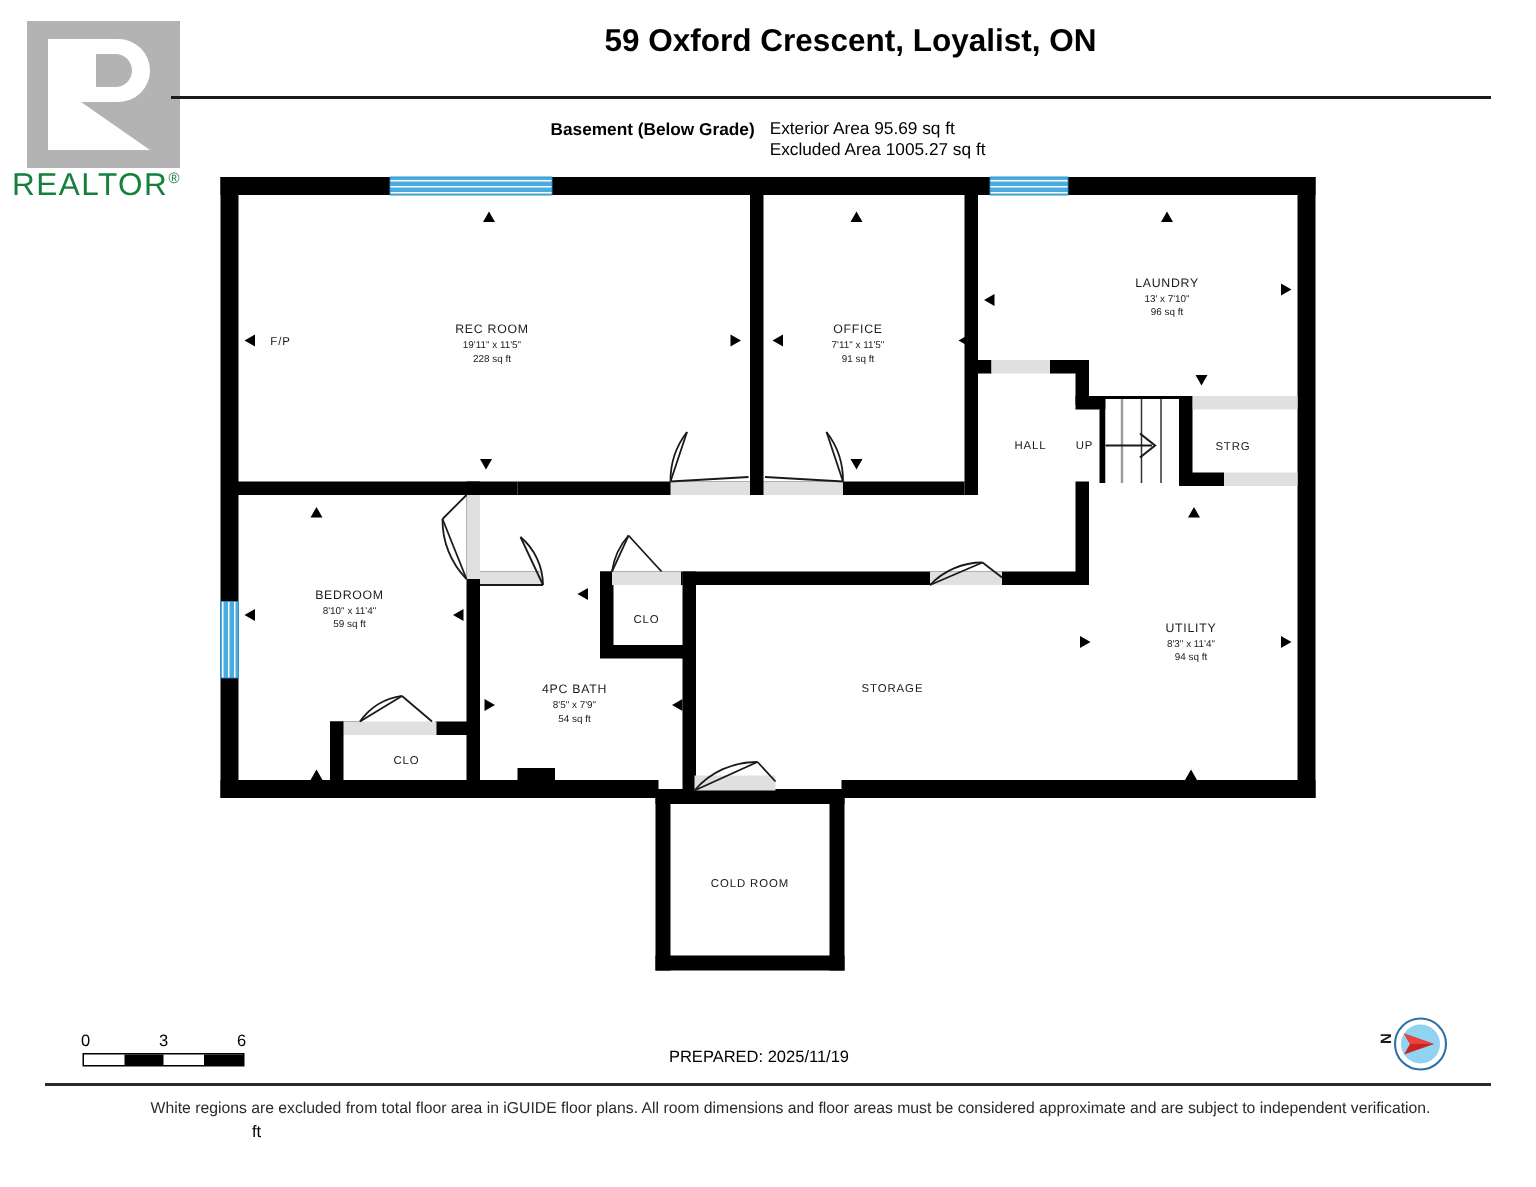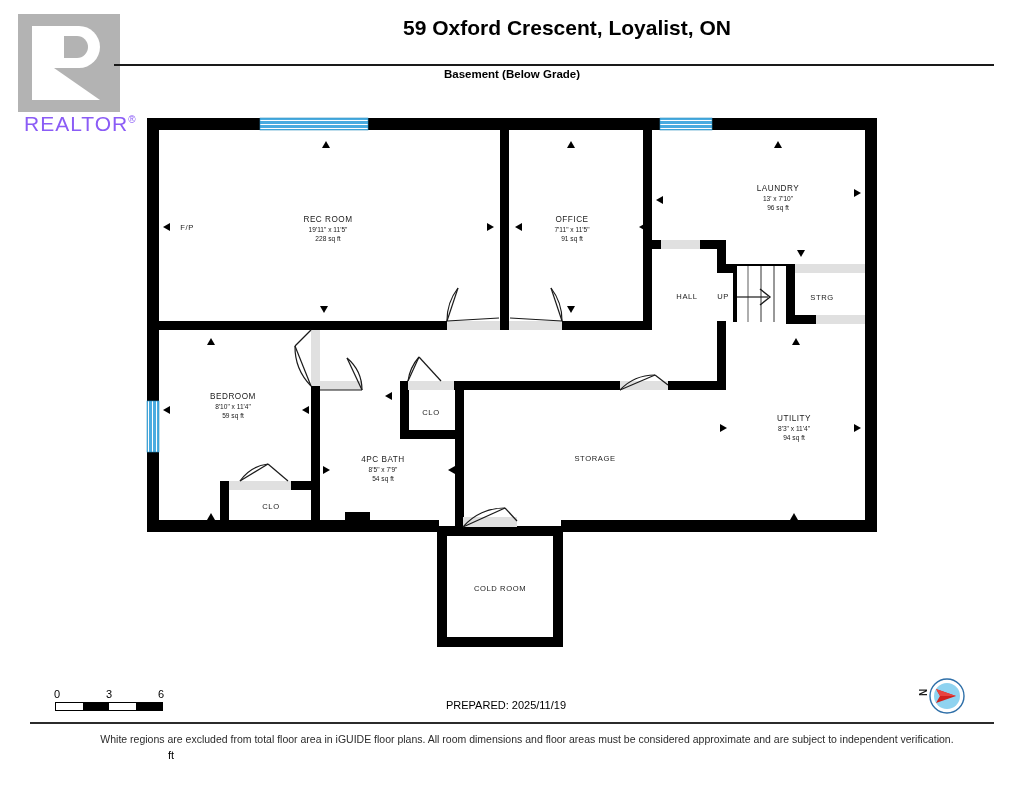--- a/index.html
+++ b/index.html
@@ -62,25 +62,25 @@
     position: absolute;
     left: 46px;
     top: 54px;
     width: 46px;
     height: 32px;
     background: #ffffff;
     clip-path: polygon(0 0, 0 100%, 100% 100%);
   }
   #realtor-logo .r-word {
     position: absolute;
-    left: 16px;
+    left: 0;
     top: 98px;
     font-size: 21px;
     letter-spacing: 1px;
-    color: #8b5cf6;
+    color: #15803d;
     font-family: "Liberation Sans", sans-serif;
   }
   #realtor-logo .r-reg {
     font-size: 10px;
     vertical-align: super;
   }
 
   #page-title {
     position: absolute;
     left: 110px;
@@ -97,21 +97,21 @@
     right: 30px;
     top: 64px;
     height: 2px;
     background: #1a1a1a;
   }
 
   #subheader {
     position: absolute;
     left: 0;
     right: 0;
-    top: 67px;
+    top: 80px;
     display: flex;
     justify-content: center;
     align-items: flex-start;
     gap: 10px;
   }
   #subheader .grade-label {
     font-size: 11.5px;
     font-weight: bold;
     color: #000;
     padding-top: 1px;
@@ -250,20 +250,24 @@
   <div class="r-bowl-inner"></div>
   <div class="r-leg2"></div>
   <div class="r-word"><span>REALTOR</span><span class="r-reg">®</span></div>
 </div>
 
 <div id="page-title">59 Oxford Crescent, Loyalist, ON</div>
 <div id="title-rule"></div>
 
 <div id="subheader">
   <div class="grade-label">Basement (Below Grade)</div>
+  <div class="areas">
+    <div>Exterior Area 95.69 sq ft</div>
+    <div>Excluded Area 1005.27 sq ft</div>
+  </div>
 </div>
 
 <svg id="floorplan" viewBox="0 0 1024 791" xmlns="http://www.w3.org/2000/svg">
 
   <defs>
 
     <pattern id="win-h" patternUnits="userSpaceOnUse" width="4" height="4">
       <rect width="4" height="4" fill="#49ABE0"></rect>
       <rect y="0" width="4" height="1" fill="#ffffff"></rect>
     </pattern>

